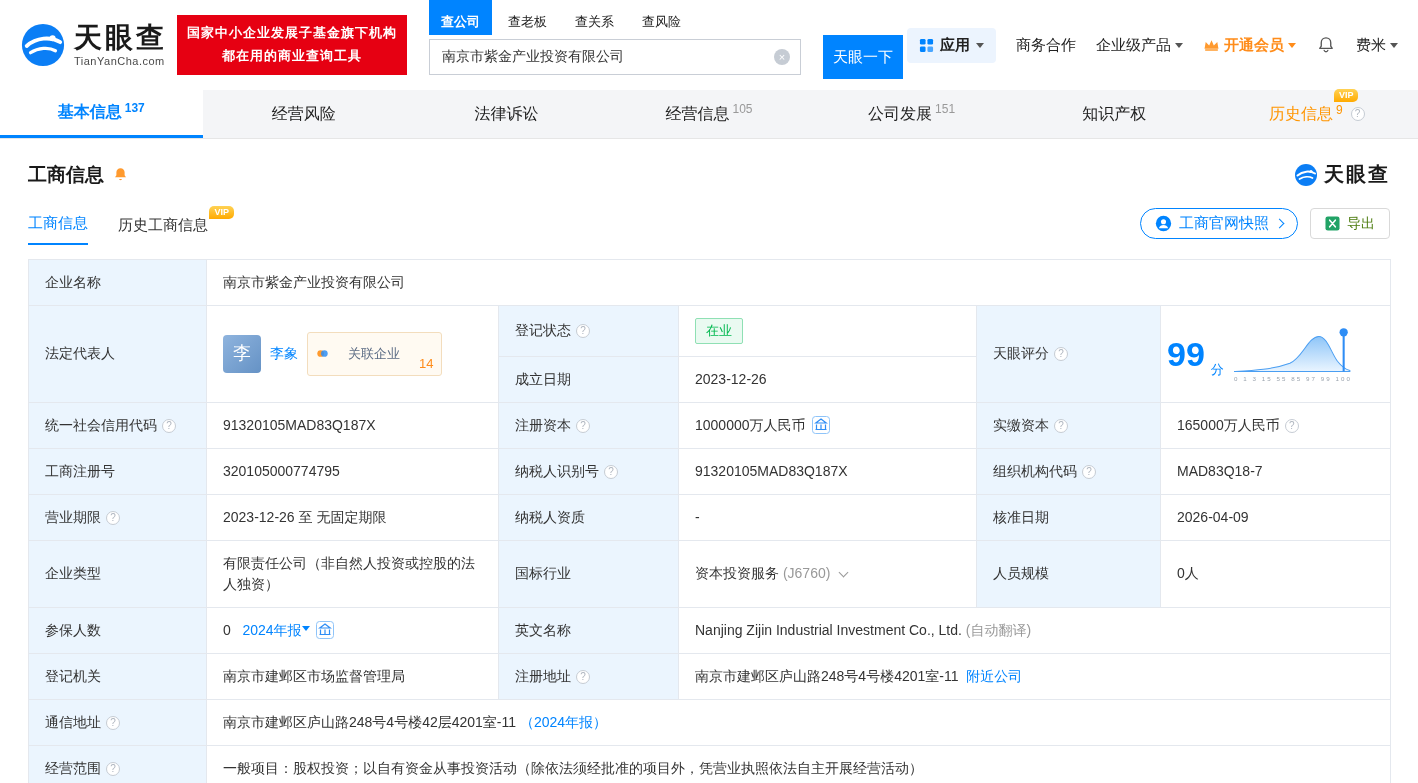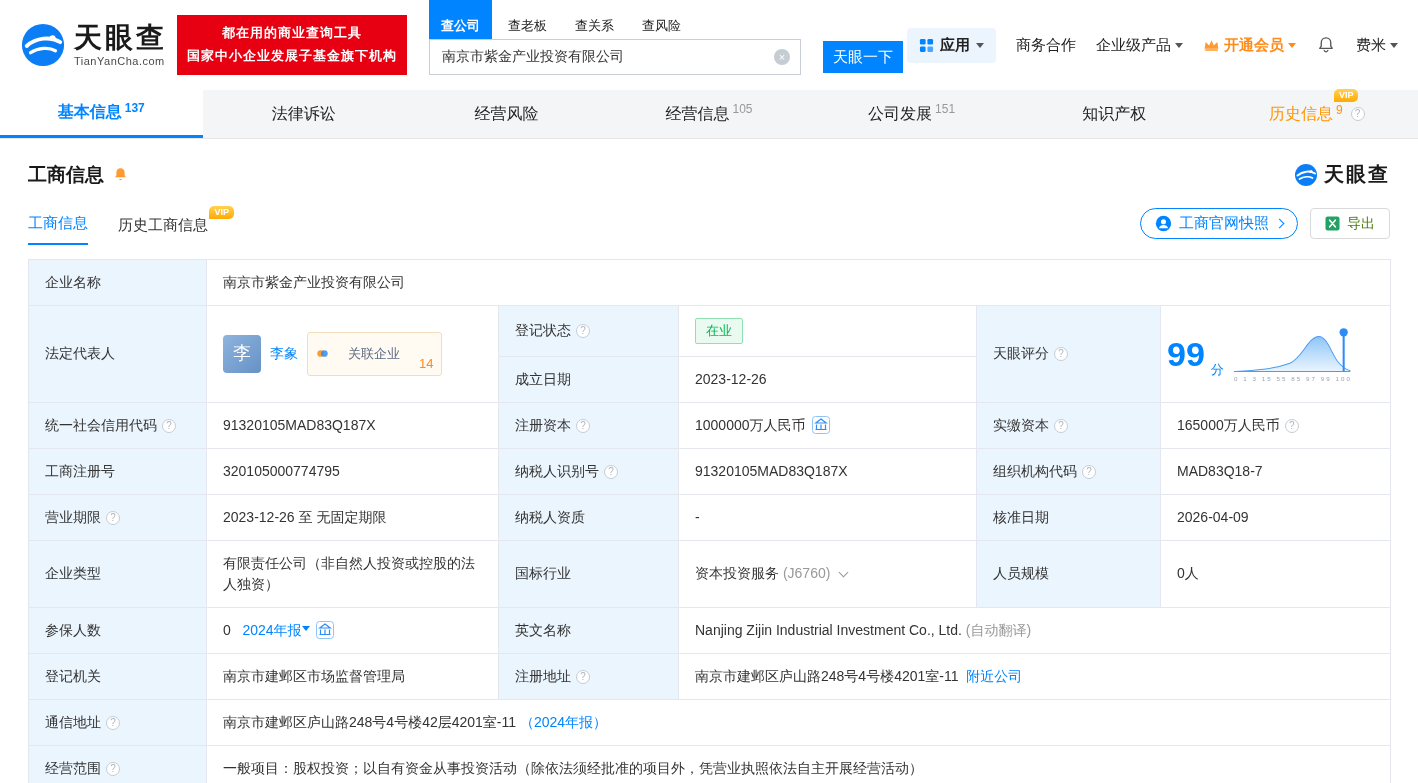--- a/index.html
+++ b/index.html
@@ -14,21 +14,21 @@
   .logo-text .domain { font-size: 11px; color: #4a4a4a; letter-spacing: .5px; margin-top: 2px; }
   .banner { background: #e60012; color: #fff; margin-left: 10px; padding: 7px 10px; font-size: 13px; font-weight: bold; line-height: 1.75; letter-spacing: 1px; text-align: center; }
   .search-block { margin-left: 22px; }
   .search-tabs { display: flex; align-items: flex-end; gap: 4px; height: 24px; }
   .search-tab { font-size: 13px; color: #222; padding: 17px 12px 4px; cursor: pointer; }
   .search-tab.active { background: #0084ff; color: #fff; font-weight: bold; }
   .search-row { display: flex; align-items: center; }
   .input-wrap { position: relative; width: 372px; height: 36px; border: 1px solid #c9ced6; display: flex; align-items: center; background: #fff; }
   .input-wrap input { border: none; outline: none; flex: 1; height: 100%; font-size: 14px; color: #333; padding: 0 32px 0 12px; font-family: inherit; background: transparent; }
   .clear { position: absolute; right: 10px; width: 16px; height: 16px; border-radius: 50%; background: #c6ccd4; color: #fff; font-size: 11px; line-height: 16px; text-align: center; cursor: pointer; }
-  .search-btn { margin-left: 22px; width: 80px; height: 32px; background: #0084ff; color: #fff; border: none; font-size: 15px; cursor: pointer; font-family: inherit; }
+  .search-btn { margin-left: 22px; width: 80px; height: 44px; background: #0084ff; color: #fff; border: none; font-size: 15px; cursor: pointer; font-family: inherit; }
   .top-nav { margin-left: auto; display: flex; align-items: center; gap: 20px; font-size: 15px; color: #222; white-space: nowrap; }
   .apps-btn { display: inline-flex; align-items: center; gap: 6px; background: #ecf4fe; border-radius: 4px; padding: 8px 12px; cursor: pointer; font-weight: bold; }
   .nav-link { cursor: pointer; display: inline-flex; align-items: center; gap: 4px; }
   .nav-link.vip { color: #ff8c1a; font-weight: bold; font-family: Liberation Serif, serif; }
   .caret { width: 0; height: 0; border: 4px solid transparent; border-top: 5px solid #555; display: inline-block; margin-top: 5px; }
   .caret.orange { border-top-color: #ff8c1a; }
   
   .main-tabs { display: flex; background: #f4f5f7; border-bottom: 1px solid #e6e6e6; height: 49px; }
   .main-tab { flex: 1; display: flex; align-items: center; justify-content: center; gap: 3px; font-size: 16px; color: #222; cursor: pointer; position: relative; }
   .main-tab .t-count { font-size: 12px; color: #999; position: relative; top: -5px; }
@@ -87,22 +87,22 @@
         <path d="M11 32c8-5 19-6 26-2" stroke="#fff" stroke-width="3.4" fill="none" stroke-linecap="round"></path>
         <circle cx="34" cy="17" r="3.2" fill="#fff"></circle>
       </svg>
       <div class="logo-text">
         <div class="brand">天眼查</div>
         <div class="domain">TianYanCha.com</div>
       </div>
     </div>
 
     <div class="banner">
+      <div>国家中小企业发展子基金旗下机构</div>
       <div>都在用的商业查询工具</div>
-      <div>国家中小企业发展子基金旗下机构</div>
     </div>
 
     <div class="search-block">
       <div class="search-tabs">
         <span class="search-tab active">查公司</span>
         <span class="search-tab">查老板</span>
         <span class="search-tab">查关系</span>
         <span class="search-tab">查风险</span>
       </div>
       <div class="search-row">
@@ -150,24 +150,24 @@
       </span>
     </nav>
   </header>
 
   <nav class="main-tabs">
     <div class="main-tab active">
       <span>基本信息</span>
       <span class="t-count">137</span>
     </div>
     <div class="main-tab">
+      <span>经营风险</span>
+    </div>
+    <div class="main-tab">
       <span>法律诉讼</span>
-    </div>
-    <div class="main-tab">
-      <span>经营风险</span>
     </div>
     <div class="main-tab">
       <span>经营信息</span>
       <span class="t-count">105</span>
     </div>
     <div class="main-tab">
       <span>公司发展</span>
       <span class="t-count">151</span>
     </div>
     <div class="main-tab">

